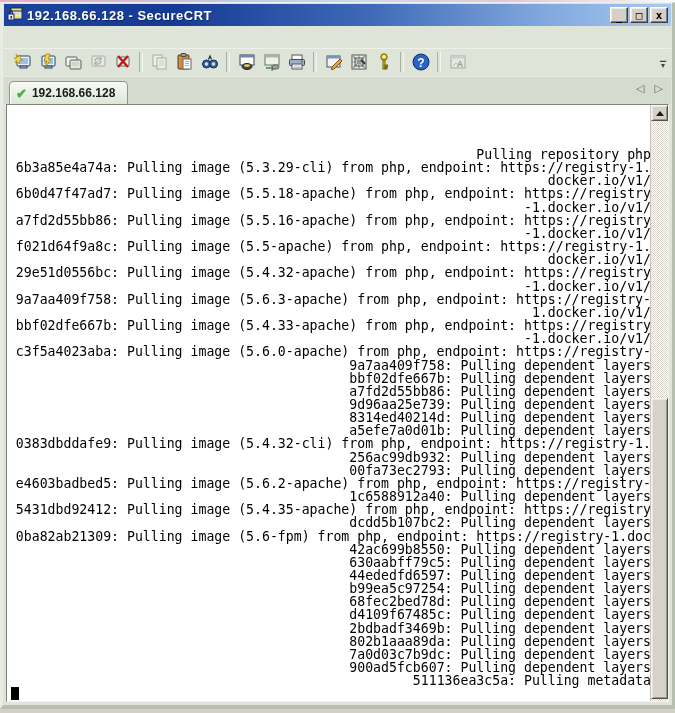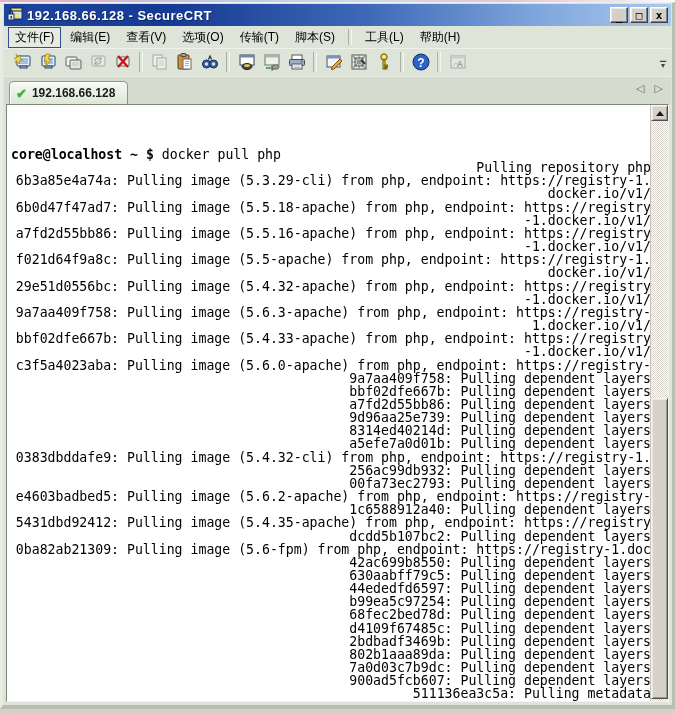--- a/index.html
+++ b/index.html
@@ -149,31 +149,20 @@
       </svg>
     </div>
     <div class="title-text">192.168.66.128 - SecureCRT</div>
     <div class="win-controls">
       <div class="win-btn">_</div>
       <div class="win-btn max">□</div>
       <div class="win-btn close">x</div>
     </div>
   </div>
 
-  <div class="menubar">
-    <div class="menu-item focused">文件(F)</div>
-    <div class="menu-item">编辑(E)</div>
-    <div class="menu-item">查看(V)</div>
-    <div class="menu-item">选项(O)</div>
-    <div class="menu-item">传输(T)</div>
-    <div class="menu-item">脚本(S)</div>
-    <div class="menu-sep"></div>
-    <div class="menu-item">工具(L)</div>
-    <div class="menu-item">帮助(H)</div>
-  </div>
 
   <div class="toolbar">
     <div class="tb-btn">
       <span>
           <svg width="20" height="20" viewBox="0 0 20 20">
             <rect x="4" y="4" width="13" height="10" rx="1" fill="#e9f0f8" stroke="#27456e"></rect>
             <rect x="6" y="6" width="9" height="6" fill="#9fc0e0"></rect>
             <rect x="7" y="14" width="7" height="2" fill="#b9c4cf" stroke="#27456e"></rect>
             <path d="M3 2 l2 3 3-2-1 4 3 1-4 1 .5 3-2.5-2.5L2 11l1.5-3L1 6l3-.5z" fill="#ffd83d" stroke="#8a6d00" stroke-width=".5"></path>
           </svg>
@@ -338,21 +327,20 @@
       <span>192.168.66.128</span>
     </div>
     <div class="tab-scroll">
       <span>◁</span>
       <span>▷</span>
     </div>
   </div>
 
   <div class="term-wrap">
     <div class="term-screen">
-      <div class="prompt-line"><span class="prompt-bold">core@localhost ~ $ </span><span>docker pull php</span></div>
       <pre>Pulling repository php
 6b3a85e4a74a: Pulling image (5.3.29-cli) from php, endpoint: https://registry-1.
 docker.io/v1/
 6b0d47f47ad7: Pulling image (5.5.18-apache) from php, endpoint: https://registry
 -1.docker.io/v1/
 a7fd2d55bb86: Pulling image (5.5.16-apache) from php, endpoint: https://registry
 -1.docker.io/v1/
 f021d64f9a8c: Pulling image (5.5-apache) from php, endpoint: https://registry-1.
 docker.io/v1/
 29e51d0556bc: Pulling image (5.4.32-apache) from php, endpoint: https://registry

